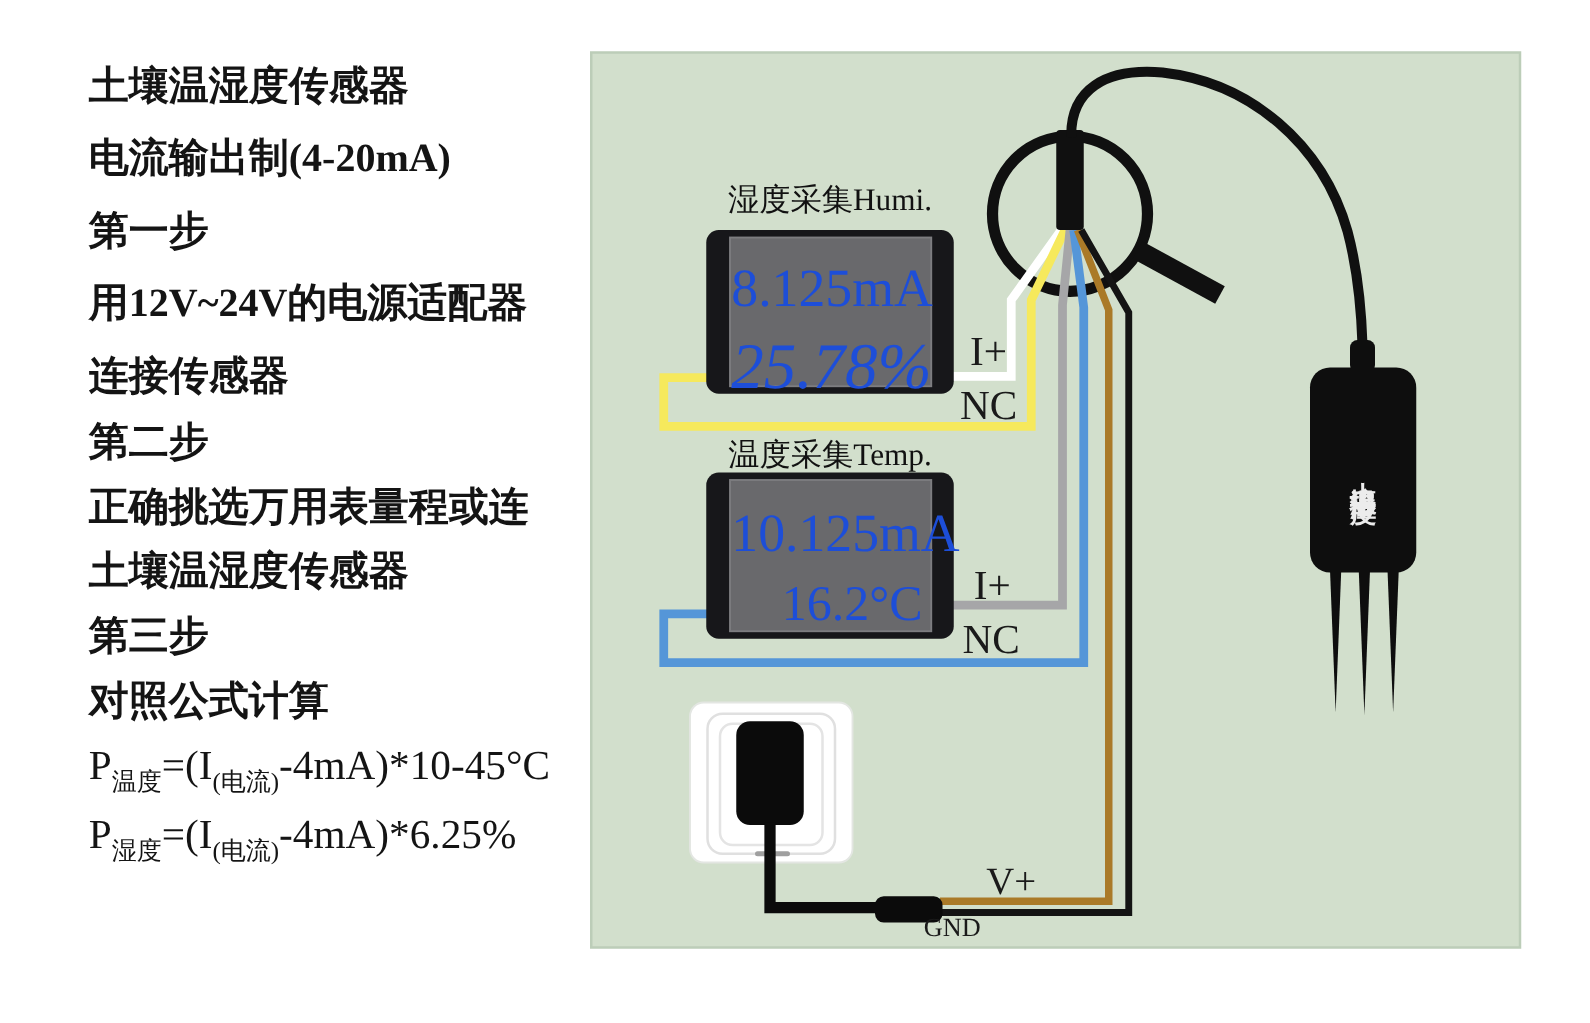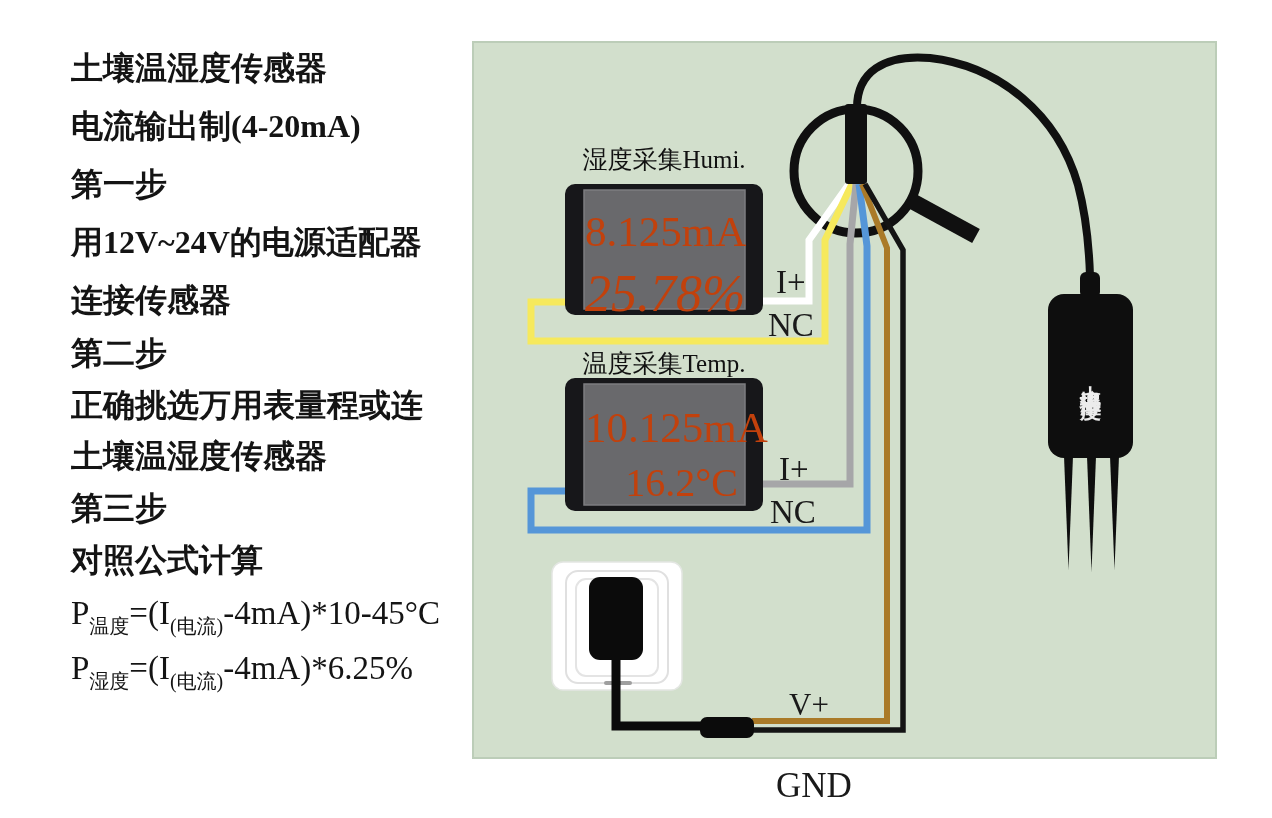--- a/index.html
+++ b/index.html
@@ -14,31 +14,31 @@
   .il5{top:335px;} .il6{top:387px;} .il7{top:438px;} .il8{top:490px;} .il9{top:542px;}
   .formula{position:absolute;left:0;font-weight:400;font-size:33px;line-height:40px;white-space:nowrap;}
   .f0{top:593px;} .f1{top:648px;}
   .formula .sub{font-size:20px;vertical-align:-9px;}
 
   
   .lbl{position:absolute;color:#1a1a1a;white-space:nowrap;line-height:1;}
   .meter-title{position:absolute;left:565px;width:198px;text-align:center;
     font-weight:400;font-size:25px;color:#111;}
   .mt-hum{top:143px;} .mt-temp{top:347px;}
-  .reading{position:absolute;text-align:right;color:#c2410c;line-height:1;}
+  .reading{position:absolute;text-align:right;color:#1d4ed8;line-height:1;}
   .rd-hum-a{left:585px;width:152px;top:210px;font-size:43px;}
   .rd-hum-v{left:585px;width:152px;top:268px;font-size:52px;font-style:italic;}
   .rd-tmp-a{left:585px;width:155px;top:406px;font-size:43px;text-align:right;}
   .rd-tmp-v{left:585px;width:153px;top:463px;font-size:40px;}
   .t-iplus1{left:776px;top:266px;font-size:33px;}
   .t-nc1{left:768px;top:309px;font-size:33px;}
   .t-iplus2{left:779px;top:453px;font-size:33px;}
   .t-nc2{left:770px;top:496px;font-size:33px;}
   .t-vplus{left:789px;top:689px;font-size:31px;}
-  .t-gnd{left:776px;top:732px;font-size:35px;margin-top:36px;}
+  .t-gnd{left:739px;top:732px;font-size:21px;}
   .sensor-label{position:absolute;left:1048px;top:296px;width:85px;height:160px;
     display:flex;align-items:center;justify-content:center;
     writing-mode:vertical-rl;text-orientation:upright;
     color:#ececec;font-weight:700;font-size:21px;letter-spacing:3px;}
 </style>
 </head>
 <body>
 
 <div class="stage">
 

